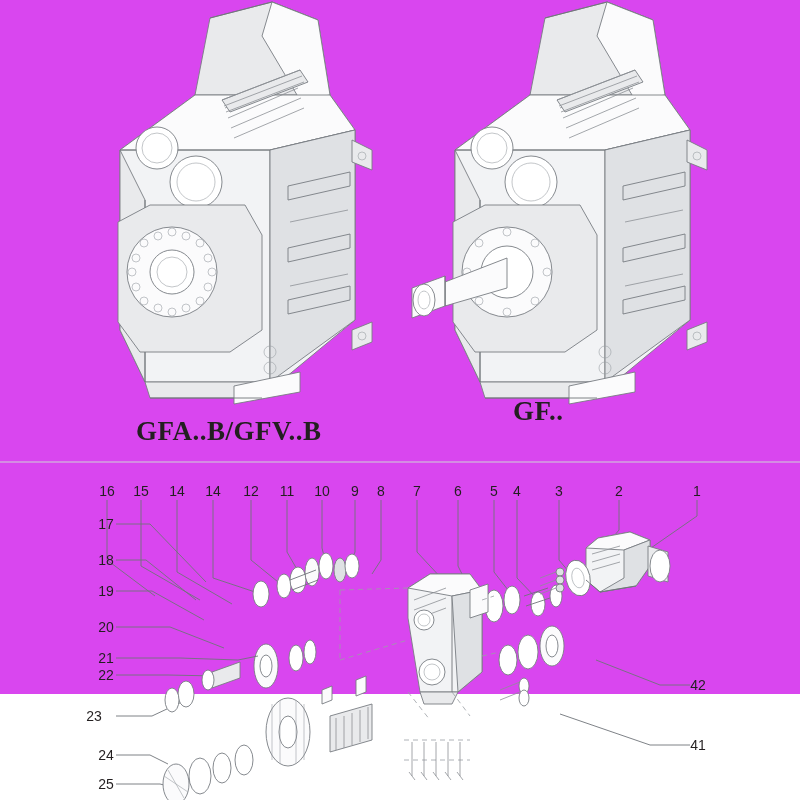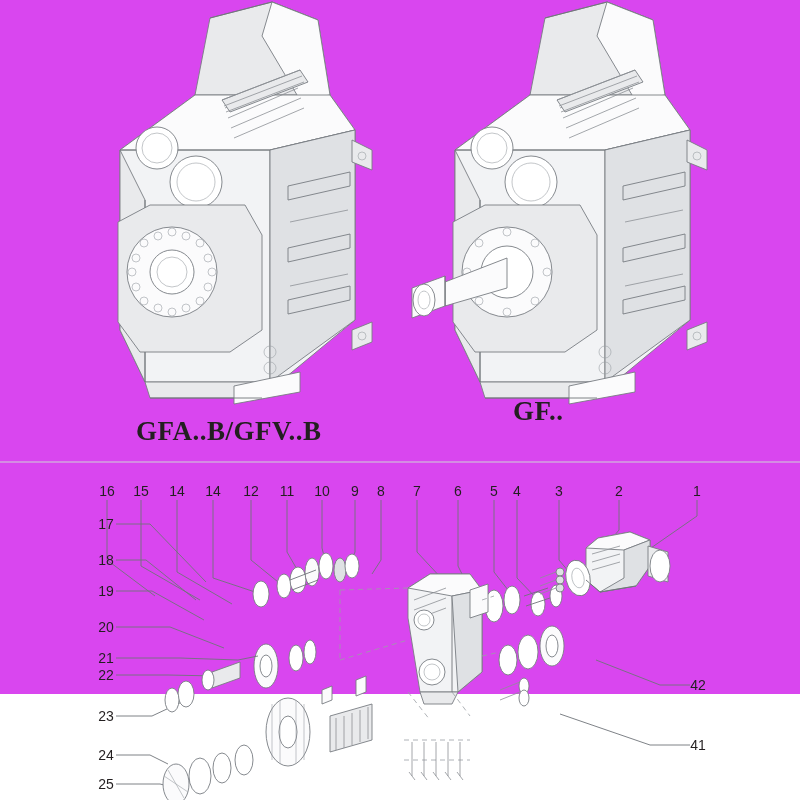--- a/index.html
+++ b/index.html
@@ -335,20 +335,20 @@
   <div class="callout" style="left:559px; top:491px">3</div>
   <div class="callout" style="left:619px; top:491px">2</div>
   <div class="callout" style="left:697px; top:491px">1</div>
 
   <div class="callout" style="left:106px; top:524px">17</div>
   <div class="callout" style="left:106px; top:560px">18</div>
   <div class="callout" style="left:106px; top:591px">19</div>
   <div class="callout" style="left:106px; top:627px">20</div>
   <div class="callout" style="left:106px; top:658px">21</div>
   <div class="callout" style="left:106px; top:675px">22</div>
-  <div class="callout" style="left:106px; top:716px">23</div>
+  <div class="callout" style="left:94px; top:716px">23</div>
   <div class="callout" style="left:106px; top:755px">24</div>
   <div class="callout" style="left:106px; top:784px">25</div>
 
   <div class="callout" style="left:698px; top:685px">42</div>
   <div class="callout" style="left:698px; top:745px">41</div>
 
 </div>
 
 </body></html>

